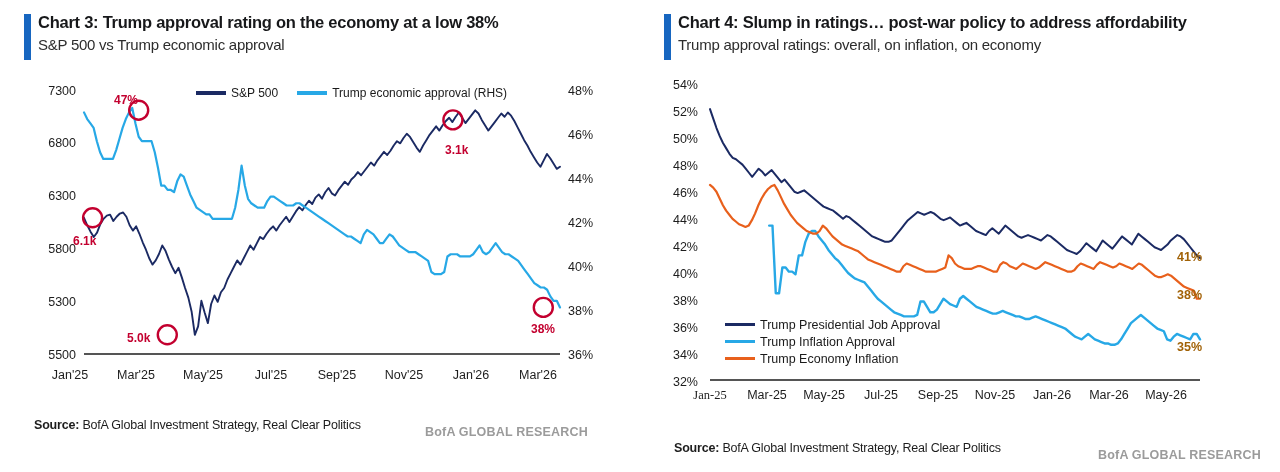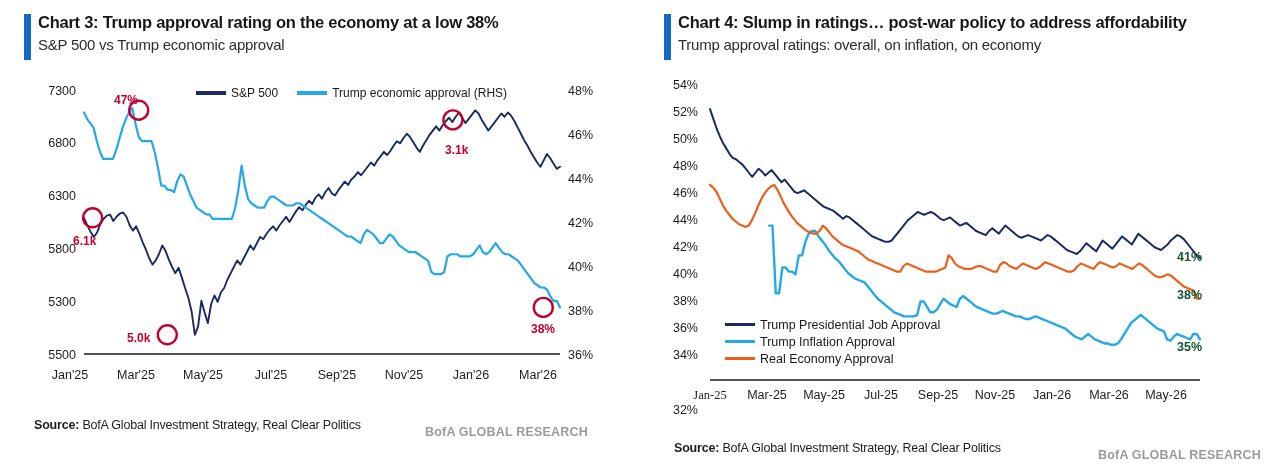--- a/index.html
+++ b/index.html
@@ -47,21 +47,21 @@
 
   
   .legend-stack{position:absolute;font-size:12.5px;}
   .legend-stack .item{display:flex;align-items:center;gap:5px;white-space:nowrap;height:17px;}
 
   
   .annot{
     position:absolute;font-size:12px;font-weight:bold;color:#c3002f;white-space:nowrap;
   }
   .endlabel{
-    position:absolute;font-size:12.5px;font-weight:bold;color:#14532d;white-space:nowrap;
+    position:absolute;font-size:12.5px;font-weight:bold;color:#a16207;white-space:nowrap;
   }
 
   
   .source{
     position:absolute;font-size:12.5px;color:#1d1d1d;white-space:nowrap;letter-spacing:-0.2px;margin-top:16px;
   }
   .source b{font-weight:bold;}
   .research{
     position:absolute;font-size:12.5px;color:#9b9b9b;white-space:nowrap;letter-spacing:0.2px;font-weight:bold;
   }
@@ -151,41 +151,41 @@
     <div class="axis-label left" style="left:0px;top:105px;width:58px;">52%</div>
     <div class="axis-label left" style="left:0px;top:132px;width:58px;">50%</div>
     <div class="axis-label left" style="left:0px;top:159px;width:58px;">48%</div>
     <div class="axis-label left" style="left:0px;top:186px;width:58px;">46%</div>
     <div class="axis-label left" style="left:0px;top:213px;width:58px;">44%</div>
     <div class="axis-label left" style="left:0px;top:240px;width:58px;">42%</div>
     <div class="axis-label left" style="left:0px;top:267px;width:58px;">40%</div>
     <div class="axis-label left" style="left:0px;top:294px;width:58px;">38%</div>
     <div class="axis-label left" style="left:0px;top:321px;width:58px;">36%</div>
     <div class="axis-label left" style="left:0px;top:348px;width:58px;">34%</div>
-    <div class="axis-label left" style="left:0px;top:375px;width:58px;margin-top:28px;">32%</div>
+    <div class="axis-label left" style="left:0px;top:375px;width:58px;">32%</div>
 
     <svg class="plot" style="left:70px;top:82px;" width="490" height="300" viewBox="0 0 490 300">
       <line x1="0" y1="298" x2="490" y2="298" stroke="#1d1d1d" stroke-width="1.6"></line>
       <polyline id="c4-s0" fill="none" stroke="#1b2a63" stroke-width="2.0" stroke-linejoin="round" stroke-linecap="round" points="0.00,27.09 3.25,36.57 6.49,46.05 9.74,54.18 12.98,60.95 16.23,66.37 19.47,71.79 22.72,75.85 25.96,77.21 29.21,79.92 32.45,82.63 35.70,86.69 38.94,90.75 42.19,94.82 45.43,90.75 48.68,86.69 51.92,89.40 55.17,93.46 58.41,90.75 61.66,88.05 64.90,92.11 68.15,96.17 71.39,100.24 74.64,97.53 77.88,101.59 81.13,105.65 84.37,109.72 87.62,111.07 90.86,109.72 94.11,108.36 97.35,111.07 100.60,113.78 103.84,116.49 107.09,119.20 110.33,121.91 113.58,124.62 116.82,125.97 120.07,127.33 123.31,128.68 126.56,131.39 129.80,134.10 133.05,136.81 136.29,134.10 139.54,135.45 142.78,138.16 146.03,140.87 149.27,143.58 152.52,146.29 155.76,149.00 159.01,151.71 162.25,154.42 165.50,155.77 168.74,157.13 171.99,158.48 175.23,159.84 178.48,159.84 181.72,158.48 184.97,154.42 188.21,150.35 191.46,146.29 194.70,142.23 197.95,138.16 201.19,135.45 204.44,132.75 207.68,130.04 210.93,131.39 214.17,132.75 217.42,131.39 220.66,130.04 223.91,131.39 227.15,134.10 230.40,136.81 233.64,138.16 236.89,136.81 240.13,135.45 243.38,138.16 246.62,140.87 249.87,143.58 253.11,142.23 256.36,140.87 259.60,143.58 262.85,146.29 266.09,149.00 269.34,150.35 272.58,151.71 275.83,153.06 279.07,149.00 282.32,146.29 285.56,149.00 288.81,151.71 292.05,147.65 295.30,143.58 298.54,146.29 301.79,149.00 305.03,151.71 308.28,154.42 311.52,155.77 314.77,154.42 318.01,153.06 321.26,154.42 324.50,155.77 327.75,157.13 330.99,158.48 334.24,155.77 337.48,153.06 340.73,154.42 343.97,157.13 347.22,159.84 350.46,162.55 353.71,165.25 356.95,167.96 360.20,169.32 363.44,170.67 366.69,172.03 369.93,169.32 373.18,165.25 376.42,161.19 379.67,163.90 382.91,166.61 386.16,169.32 389.40,163.90 392.65,158.48 395.89,161.19 399.14,163.90 402.38,166.61 405.63,162.55 408.87,158.48 412.12,154.42 415.36,157.13 418.61,159.84 421.85,162.55 425.10,157.13 428.34,151.71 431.59,154.42 434.83,157.13 438.08,159.84 441.32,162.55 444.57,165.25 447.81,166.61 451.06,167.96 454.30,165.25 457.55,162.55 460.79,158.48 464.04,155.77 467.28,153.06 470.53,154.42 473.77,157.13 477.02,161.19 480.26,165.25 483.51,169.32 486.75,173.38 490.00,176.09"></polyline>
       <polyline id="c4-s1" fill="none" stroke="#27a8e6" stroke-width="2.4" stroke-linejoin="round" stroke-linecap="round" points="59.19,143.58 62.48,143.58 65.77,211.31 69.06,211.31 72.35,185.57 75.64,185.57 78.93,189.64 82.21,189.64 85.50,192.35 88.79,173.38 92.08,173.38 95.37,159.84 98.66,151.71 101.95,149.00 105.23,149.00 108.52,154.42 111.81,158.48 115.10,162.55 118.39,167.96 121.68,172.03 124.97,176.09 128.26,178.80 131.54,182.86 134.83,186.93 138.12,190.99 141.41,193.70 144.70,196.41 147.99,197.76 151.28,199.12 154.56,200.47 157.85,204.54 161.14,208.60 164.43,212.66 167.72,216.73 171.01,219.44 174.30,222.15 177.58,224.85 180.87,227.56 184.16,230.27 187.45,231.63 190.74,232.98 194.03,234.34 197.32,234.34 200.60,234.34 203.89,234.34 207.18,232.98 210.47,219.44 213.76,219.44 217.05,224.85 220.34,230.27 223.62,230.27 226.91,227.56 230.20,222.15 233.49,216.73 236.78,219.44 240.07,222.15 243.36,223.50 246.64,224.85 249.93,216.73 253.22,214.02 256.51,216.73 259.80,219.44 263.09,222.15 266.38,224.85 269.66,226.21 272.95,227.56 276.24,228.92 279.53,230.27 282.82,231.63 286.11,231.63 289.40,230.27 292.68,228.92 295.97,230.27 299.26,231.63 302.55,232.98 305.84,234.34 309.13,234.34 312.42,235.69 315.70,237.05 318.99,237.05 322.28,235.69 325.57,234.34 328.86,235.69 332.15,237.05 335.44,238.40 338.72,239.75 342.01,241.11 345.30,242.46 348.59,243.82 351.88,245.17 355.17,246.53 358.46,249.24 361.74,251.95 365.03,254.65 368.32,256.01 371.61,257.36 374.90,254.65 378.19,251.95 381.48,254.65 384.77,257.36 388.05,258.72 391.34,260.07 394.63,261.43 397.92,261.43 401.21,262.78 404.50,262.78 407.79,261.43 411.07,257.36 414.36,251.95 417.65,246.53 420.94,241.11 424.23,238.40 427.52,235.69 430.81,232.98 434.09,235.69 437.38,238.40 440.67,241.11 443.96,243.82 447.25,246.53 450.54,247.88 453.83,249.24 457.11,257.36 460.40,258.72 463.69,254.65 466.98,251.95 470.27,253.30 473.56,254.65 476.85,256.01 480.13,257.36 483.42,251.95 486.71,251.95 490.00,257.36"></polyline>
       <polyline id="c4-s2" fill="none" stroke="#e8601c" stroke-width="2.2" stroke-linejoin="round" stroke-linecap="round" points="0.00,102.95 3.22,105.65 6.45,109.72 9.67,116.49 12.89,123.26 16.12,128.68 19.34,132.75 22.57,136.81 25.79,139.52 29.01,142.23 32.24,143.58 35.46,144.94 38.68,143.58 41.91,138.16 45.13,131.39 48.36,123.26 51.58,116.49 54.80,111.07 58.03,107.01 61.25,104.30 64.47,102.95 67.70,108.36 70.92,115.14 74.14,121.91 77.37,127.33 80.59,132.75 83.82,136.81 87.04,140.87 90.26,143.58 93.49,146.29 96.71,149.00 99.93,150.35 103.16,151.71 106.38,151.71 109.61,149.00 112.83,143.58 116.05,146.29 119.28,150.35 122.50,154.42 125.72,157.13 128.95,159.84 132.17,162.55 135.39,163.90 138.62,165.25 141.84,166.61 145.07,167.96 148.29,169.32 151.51,172.03 154.74,174.74 157.96,177.45 161.18,178.80 164.41,180.15 167.63,181.51 170.86,182.86 174.08,184.22 177.30,185.57 180.53,186.93 183.75,188.28 186.97,189.64 190.20,189.64 193.42,184.22 196.64,181.51 199.87,182.86 203.09,184.22 206.32,185.57 209.54,186.93 212.76,188.28 215.99,189.64 219.21,189.64 222.43,189.64 225.66,189.64 228.88,188.28 232.11,186.93 235.33,185.57 238.55,173.38 241.78,176.09 245.00,181.51 248.22,184.22 251.45,185.57 254.67,186.93 257.89,186.93 261.12,186.93 264.34,185.57 267.57,184.22 270.79,184.22 274.01,185.57 277.24,186.93 280.46,188.28 283.68,189.64 286.91,189.64 290.13,182.86 293.36,180.15 296.58,181.51 299.80,184.22 303.03,185.57 306.25,186.93 309.47,184.22 312.70,181.51 315.92,182.86 319.14,184.22 322.37,185.57 325.59,186.93 328.82,185.57 332.04,182.86 335.26,180.15 338.49,181.51 341.71,182.86 344.93,184.22 348.16,185.57 351.38,186.93 354.61,188.28 357.83,189.64 361.05,189.64 364.28,188.28 367.50,184.22 370.72,181.51 373.95,182.86 377.17,184.22 380.39,185.57 383.62,186.93 386.84,182.86 390.07,180.15 393.29,181.51 396.51,182.86 399.74,184.22 402.96,185.57 406.18,184.22 409.41,181.51 412.63,182.86 415.86,184.22 419.08,185.57 422.30,186.93 425.53,184.22 428.75,181.51 431.97,182.86 435.20,185.57 438.42,188.28 441.64,190.99 444.87,193.70 448.09,195.05 451.32,195.05 454.54,193.70 457.76,192.35 460.99,193.70 464.21,196.41 467.43,199.12 470.66,201.83 473.88,204.54 477.11,205.89 480.33,207.25 483.55,208.60 486.78,216.73 490.00,216.73"></polyline>
     </svg>
 
     <div class="legend-stack" style="left:85px;top:316px;">
       <div class="item">
         <span class="swatch" style="background:#1b2a63;"></span>
         <span>Trump Presidential Job Approval</span>
       </div>
       <div class="item">
         <span class="swatch" style="background:#27a8e6;"></span>
         <span>Trump Inflation Approval</span>
       </div>
       <div class="item">
         <span class="swatch" style="background:#e8601c;"></span>
-        <span>Real Economy Approval</span>
+        <span>Trump Economy Inflation</span>
       </div>
     </div>
 
     <div class="endlabel" style="left:537px;top:250px;">41%</div>
     <div class="endlabel" style="left:537px;top:288px;">38%</div>
     <div class="endlabel" style="left:537px;top:340px;">35%</div>
 
     <div class="xtick" style="left:28px;top:388px;width:84px;font-family:Liberation Serif, serif;">Jan-25</div>
     <div class="xtick" style="left:85px;top:388px;width:84px;">Mar-25</div>
     <div class="xtick" style="left:142px;top:388px;width:84px;">May-25</div>

